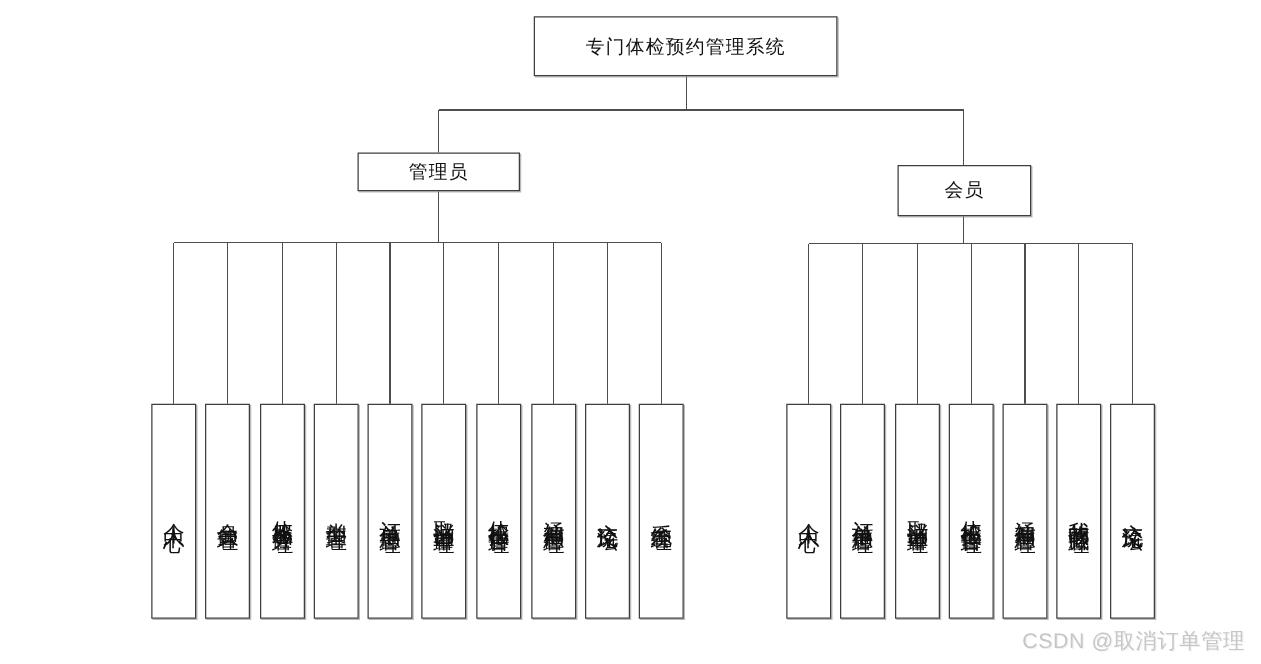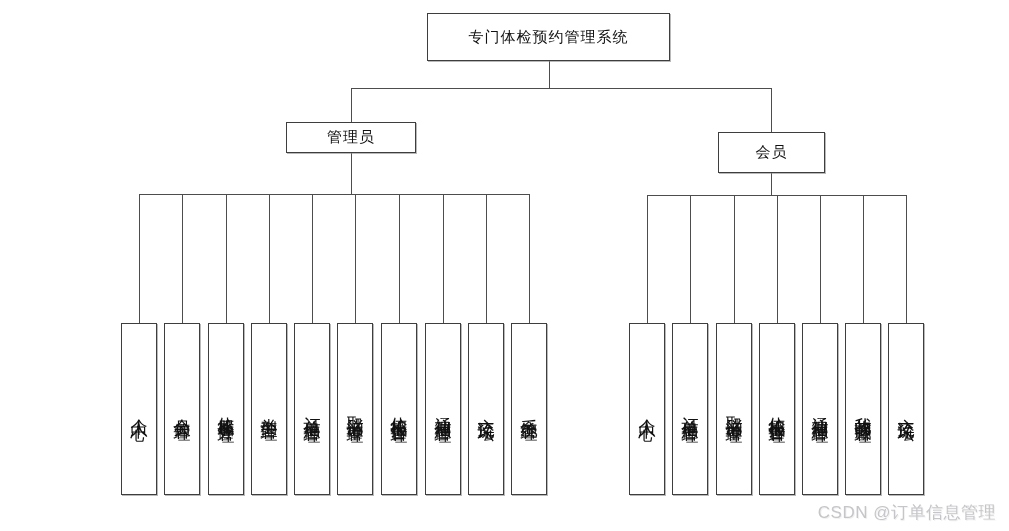--- a/index.html
+++ b/index.html
@@ -139,15 +139,15 @@
   <div class="node vnode" style="left:802px;">
     <span class="vtext">通知信息管理</span>
   </div>
   <div class="node vnode" style="left:845px;">
     <span class="vtext">我的收藏管理</span>
   </div>
   <div class="node vnode" style="left:888px;">
     <span class="vtext">交流论坛</span>
   </div>
 
-  <div class="watermark">CSDN @订单信息管理</div>
+  <div class="watermark">CSDN @取消订单管理</div>
 
 </div>
 
 </body></html>

